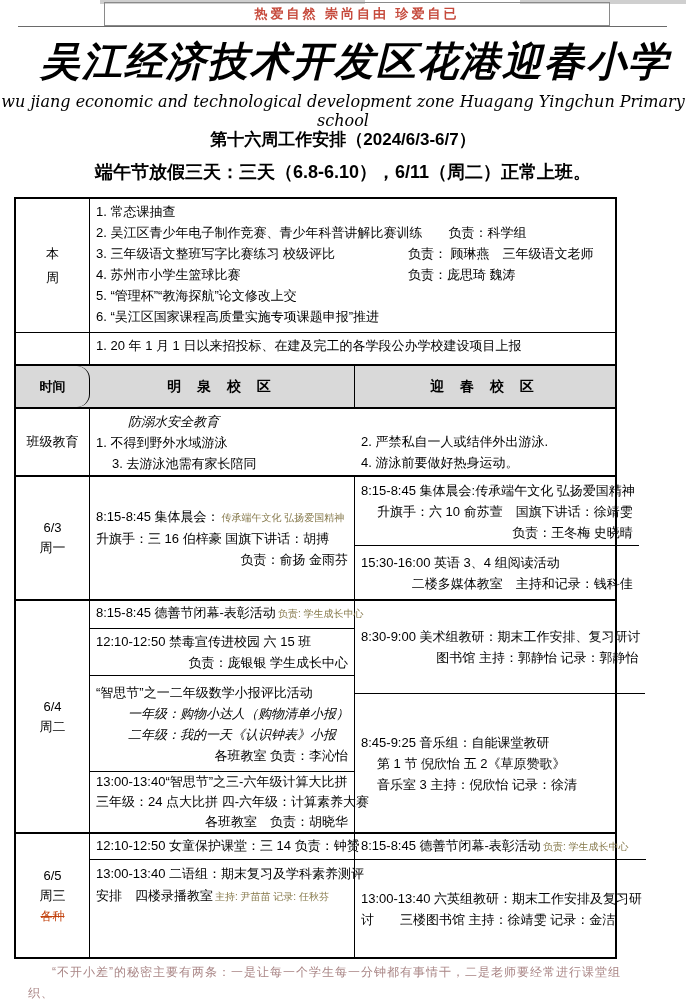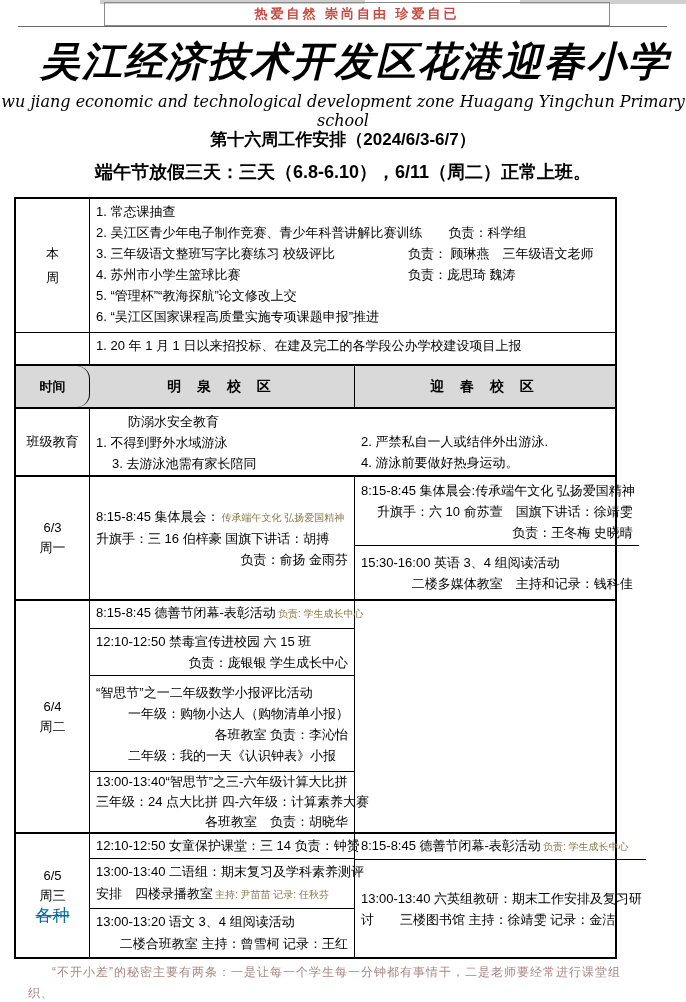--- a/index.html
+++ b/index.html
@@ -47,29 +47,29 @@
     align-items:center; justify-content:center; font-size:13px; line-height:20px; flex:none;
   }
   .tleft { width:265px; border-right:1px solid #000; flex:none; display:flex; flex-direction:column; }
   .tright { flex:1; display:flex; flex-direction:column; }
   .cell { padding:2px 4px 2px 6px; font-size:13px; line-height:21px; display:flex; flex-direction:column; justify-content:flex-start; }
   .sub { border-bottom:1px solid #000; }
   .sub:last-child, .nolast { border-bottom:none; }
   .line { white-space:nowrap; }
   .tr { text-align:right; padding-right:2px; }
   .ind1 { padding-left:16px; }
-  .ind2 { padding-left:32px; }
+  .ind2 { padding-left:32px;font-style:italic; }
   .task-fixed { display:inline-block; min-width:312px; }
   .gap2 { display:inline-block; width:26px; }
   .hdr { background:#d9d9d9; font-weight:bold; font-size:14px; }
   .hdr .tlabel { font-weight:bold;border-radius:13px; }
   .hdr-campus { display:flex; align-items:center; justify-content:center; letter-spacing:6px; }
   .note { font-size:10px; color:#85784a; }
   .note-inline { margin-left:2px; }
-  .label-note { font-size:17px; color:#0369a1; text-decoration:line-through; }
+  .label-note { font-size:12px; color:#c2410c; text-decoration:line-through; }
   .center-v { justify-content:center; }
   
   .footer {
     position:absolute; left:28px; top:962px; width:612px;
     font-size:12px; line-height:21px; color:#a98585; letter-spacing:1px;
   }
   .footer .l1 { text-indent:2em; }
 </style>
 </head>
 <body>
@@ -166,49 +166,56 @@
         <div class="cell sub" style="height:28px; line-height:20px;">
           <div class="line"><span>8:15-8:45 德善节闭幕-表彰活动</span><span class="note note-inline">负责: 学生成长中心</span></div>
         </div>
         <div class="cell sub center-v" style="height:47px;">
           <div class="line">12:10-12:50 禁毒宣传进校园 六 15 班</div>
           <div class="line tr">负责：庞银银 学生成长中心</div>
         </div>
         <div class="cell sub center-v" style="height:96px;">
           <div class="line">“智思节”之一二年级数学小报评比活动</div>
           <div class="line ind2">一年级：购物小达人（购物清单小报）</div>
+          <div class="line ind2">二年级：我的一天《认识钟表》小报</div>
           <div class="line tr">各班教室 负责：李沁怡</div>
-          <div class="line ind2">二年级：我的一天《认识钟表》小报</div>
         </div>
         <div class="cell center-v" style="height:60px; line-height:20px;">
           <div class="line">13:00-13:40“智思节”之三-六年级计算大比拼</div>
           <div class="line">三年级：24 点大比拼 四-六年级：计算素养大赛</div>
           <div class="line tr">各班教室　负责：胡晓华</div>
         </div>
       </div>
+      <div class="tright">
+        <div class="cell sub center-v" style="height:93px;">
+          <div class="line">8:30-9:00 美术组教研：期末工作安排、复习研讨</div>
+          <div class="line tr">图书馆 主持：郭静怡 记录：郭静怡</div>
+        </div>
+        <div class="cell center-v" style="height:138px;">
+          <div class="line">8:45-9:25 音乐组：自能课堂教研</div>
+          <div class="line ind1">第 1 节 倪欣怡 五 2《草原赞歌》</div>
+          <div class="line ind1">音乐室 3 主持：倪欣怡 记录：徐清</div>
+        </div>
+      </div>
     </div>
 
     <div class="trow" style="height:125px;">
       <div class="tlabel">
         <span>6/5</span>
         <span>周三</span>
         <span class="label-note">各种</span>
       </div>
       <div class="tleft">
         <div class="cell sub" style="height:26px; line-height:20px;">
           <div class="line">12:10-12:50 女童保护课堂：三 14 负责：钟赟</div>
         </div>
         <div class="cell sub center-v" style="height:50px; line-height:22px;">
           <div class="line">13:00-13:40 二语组：期末复习及学科素养测评</div>
           <div class="line"><span>安排　四楼录播教室</span><span class="note note-inline">主持: 尹苗苗 记录: 任秋芬</span></div>
         </div>
-        <div class="cell center-v" style="height:49px; line-height:22px;">
-          <div class="line">13:00-13:20 语文 3、4 组阅读活动</div>
-          <div class="line tr">二楼合班教室 主持：曾雪柯 记录：王红</div>
-        </div>
       </div>
       <div class="tright">
         <div class="cell sub" style="height:26px; line-height:20px;">
           <div class="line"><span>8:15-8:45 德善节闭幕-表彰活动</span><span class="note note-inline">负责: 学生成长中心</span></div>
         </div>
         <div class="cell center-v" style="height:97px;">
           <div class="line">13:00-13:40 六英组教研：期末工作安排及复习研</div>
           <div class="line">讨　　三楼图书馆 主持：徐靖雯 记录：金洁</div>
         </div>
       </div>

